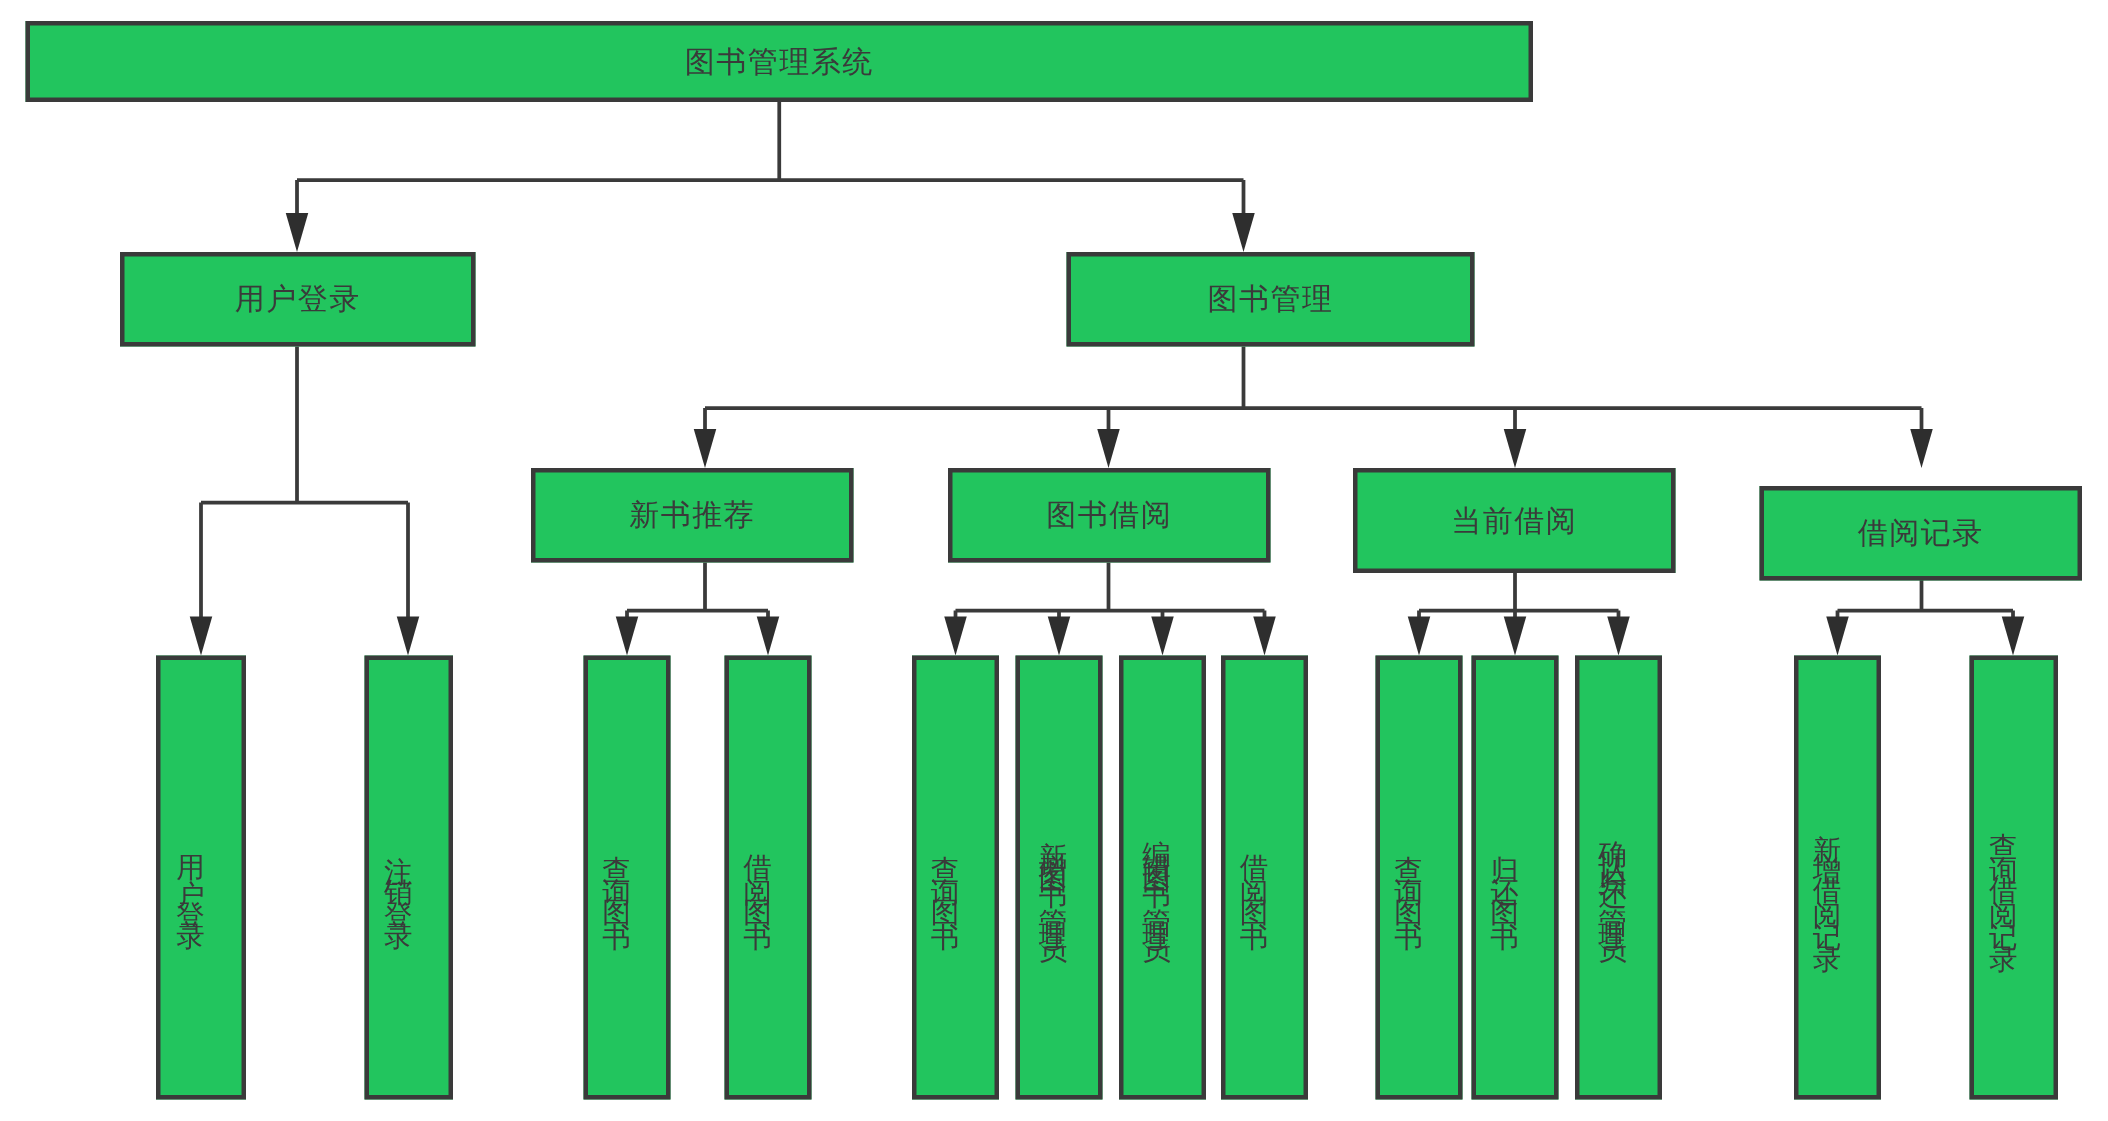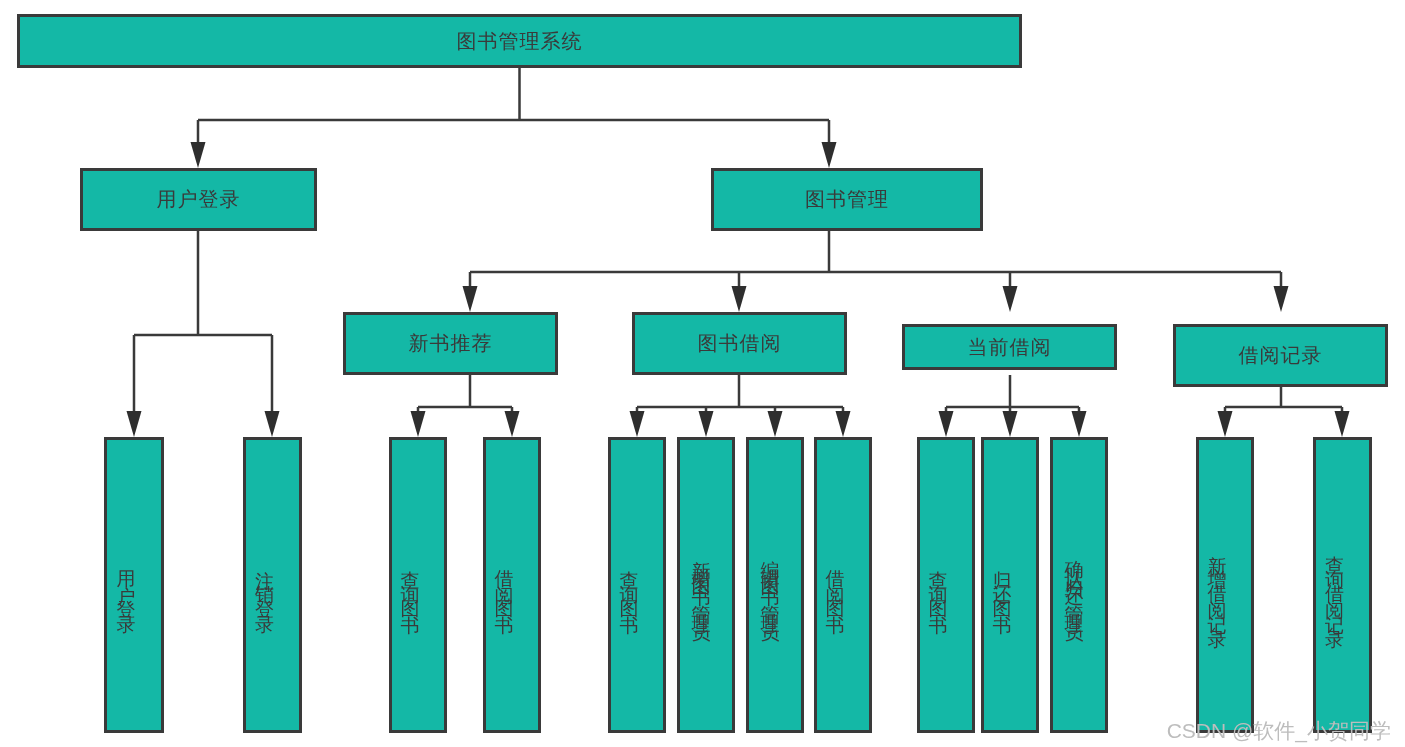--- a/index.html
+++ b/index.html
@@ -14,21 +14,21 @@
   #connectors {
     position: absolute;
     inset: 0;
     width: 1405px;
     height: 747px;
     z-index: 1;
   }
   .node {
     position: absolute;
     box-sizing: border-box;
-    background: #14b8a6;
+    background: #22c55e;
     border: 3px solid #3a3a3a;
     display: flex;
     align-items: center;
     justify-content: center;
     z-index: 2;
     color: #3a3a3a;
   }
   .hlabel {
     font-size: 20px;
     letter-spacing: 1px;
@@ -93,27 +93,27 @@
     <span class="hlabel">图书管理系统</span>
   </div>
 
   <div class="node" style="left: 80px; top: 168px; width: 237px; height: 63px; border-color: rgb(58, 58, 58); color: rgb(58, 58, 58);">
     <span class="hlabel">用户登录</span>
   </div>
   <div class="node" style="left: 711px; top: 168px; width: 272px; height: 63px; border-color: rgb(58, 58, 58); color: rgb(58, 58, 58);">
     <span class="hlabel">图书管理</span>
   </div>
 
-  <div class="node" style="left: 343px; top: 312px; width: 215px; height: 63px; border-color: rgb(58, 58, 58); color: rgb(58, 58, 58);">
+  <div class="node" style="left: 354px; top: 312px; width: 215px; height: 63px; border-color: rgb(58, 58, 58); color: rgb(58, 58, 58);">
     <span class="hlabel">新书推荐</span>
   </div>
   <div class="node" style="left: 632px; top: 312px; width: 215px; height: 63px; border-color: rgb(58, 58, 58); color: rgb(58, 58, 58); text-align: right;">
     <span class="hlabel">图书借阅</span>
   </div>
-  <div class="node" style="left: 902px; top: 312px; width: 215px; height: 46px; border-color: rgb(58, 58, 58); color: rgb(58, 58, 58); margin-top: 12px;">
+  <div class="node" style="left: 902px; top: 312px; width: 215px; height: 70px; border-color: rgb(58, 58, 58); color: rgb(58, 58, 58);">
     <span class="hlabel">当前借阅</span>
   </div>
   <div class="node" style="left: 1173px; top: 312px; width: 215px; height: 63px; border-color: rgb(58, 58, 58); color: rgb(58, 58, 58); margin-top: 12px;">
     <span class="hlabel">借阅记录</span>
   </div>
 
   <div class="node leaf" style="left: 104px; top: 437px; width: 60px; height: 296px; border-color: rgb(58, 58, 58); color: rgb(58, 58, 58);">
     <span class="vtext vs">用户登录</span>
   </div>
   <div class="node leaf" style="left: 243px; top: 437px; width: 59px; height: 296px; border-color: rgb(58, 58, 58); color: rgb(58, 58, 58);">
@@ -150,14 +150,13 @@
     <span class="vtext vl">确认归还（管理员）</span>
   </div>
 
   <div class="node leaf" style="left: 1196px; top: 437px; width: 58px; height: 296px; border-color: rgb(58, 58, 58); color: rgb(58, 58, 58);">
     <span class="vtext vs">新增借阅记录</span>
   </div>
   <div class="node leaf" style="left: 1313px; top: 437px; width: 59px; height: 296px; border-color: rgb(58, 58, 58); color: rgb(58, 58, 58);">
     <span class="vtext vs">查询借阅记录</span>
   </div>
 
-  <div id="watermark" style="color: rgb(189, 189, 189);">CSDN @软件_小贺同学</div>
 </div>
 
 </body></html>

